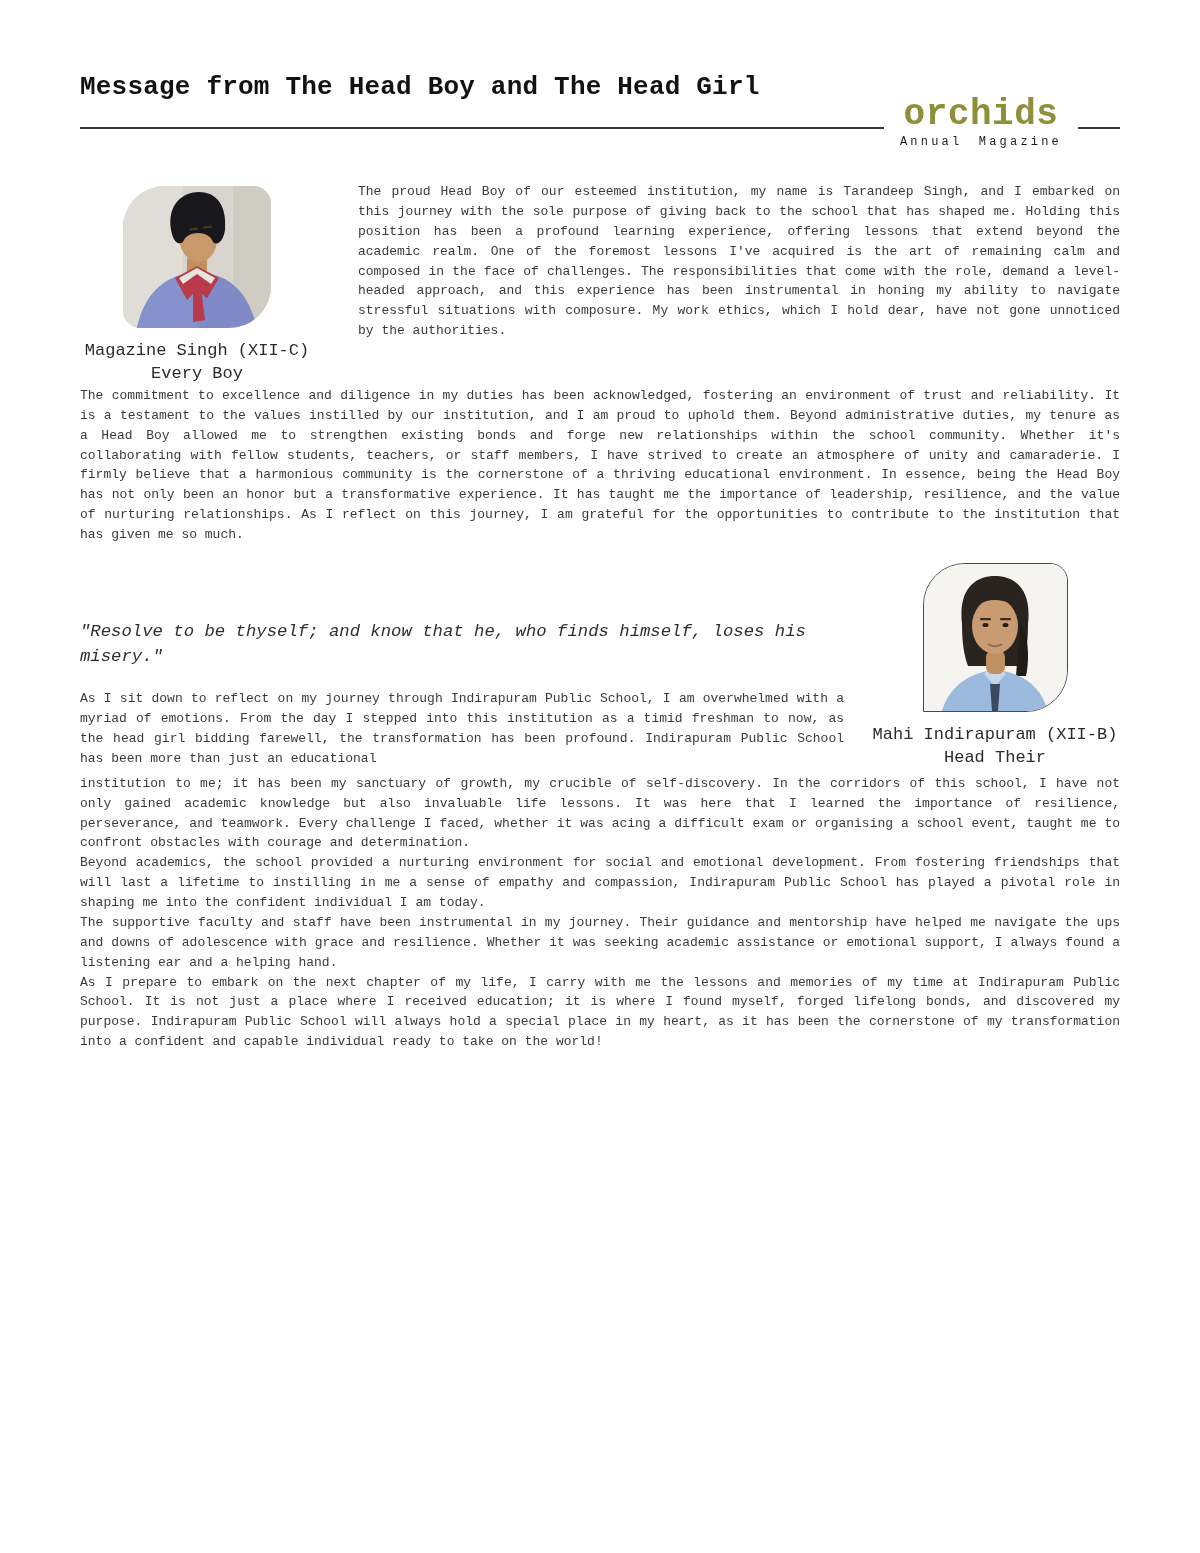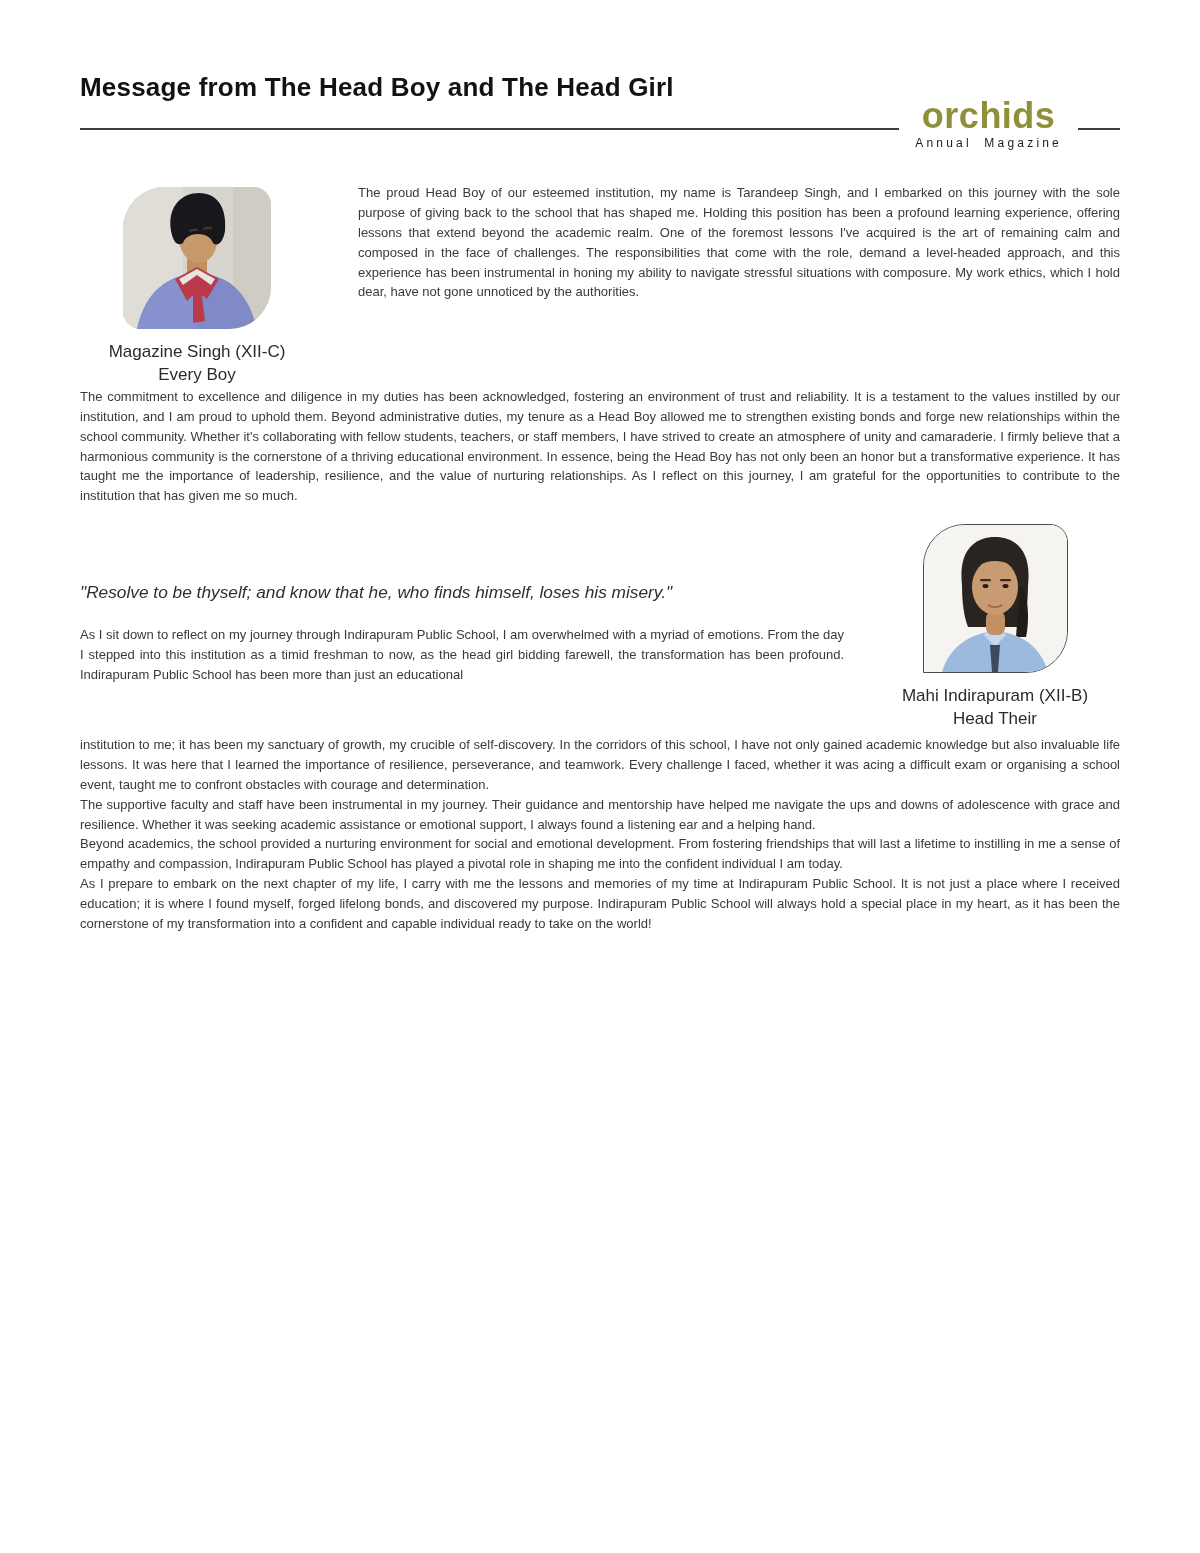--- a/index.html
+++ b/index.html
@@ -1,21 +1,21 @@
 <!DOCTYPE html>
 <html><head>
 <meta charset="utf-8">
 <style>
   html, body { margin: 0; padding: 0; background: #ffffff; }
   .page {
     position: relative;
     width: 1200px;
     height: 1354px;
     background: #ffffff;
-    font-family: Liberation Sans, sans-serif;
+    font-family: Liberation Mono, monospace;
     color: #3a3a3a;
     overflow: hidden;
   }
   .content { padding: 72px 80px 0 80px; }
 
   
   .page-title {
     font-size: 26px;
     font-weight: 800;
     color: #121212;
@@ -203,22 +203,22 @@
           </svg>
         </div>
         <div class="caption">
           <div>Mahi Indirapuram (XII-B)</div>
           <div>Head Their</div>
         </div>
       </div>
     </div>
 
     <p class="body-text" style="margin-top:4px;">institution to me; it has been my sanctuary of growth, my crucible of self-discovery. In the corridors of this school, I have not only gained academic knowledge but also invaluable life lessons. It was here that I learned the importance of resilience, perseverance, and teamwork. Every challenge I faced, whether it was acing a difficult exam or organising a school event, taught me to confront obstacles with courage and determination.</p>
+    <p class="body-text para-gap">Beyond academics, the school provided a nurturing environment for social and emotional development. From fostering friendships that will last a lifetime to instilling in me a sense of empathy and compassion, Indirapuram Public School has played a pivotal role in shaping me into the confident individual I am today.</p>
     <p class="body-text para-gap">The supportive faculty and staff have been instrumental in my journey. Their guidance and mentorship have helped me navigate the ups and downs of adolescence with grace and resilience. Whether it was seeking academic assistance or emotional support, I always found a listening ear and a helping hand.</p>
-    <p class="body-text para-gap">Beyond academics, the school provided a nurturing environment for social and emotional development. From fostering friendships that will last a lifetime to instilling in me a sense of empathy and compassion, Indirapuram Public School has played a pivotal role in shaping me into the confident individual I am today.</p>
     <p class="body-text para-gap">As I prepare to embark on the next chapter of my life, I carry with me the lessons and memories of my time at Indirapuram Public School. It is not just a place where I received education; it is where I found myself, forged lifelong bonds, and discovered my purpose. Indirapuram Public School will always hold a special place in my heart, as it has been the cornerstone of my transformation into a confident and capable individual ready to take on the world!</p>
   </div>
 
   <div class="footer-band"></div>
   <div class="page-badge">
     <svg width="100" height="64" viewBox="0 0 100 64">
 
       <polygon points="80,2 95,16 74,16" fill="#6b6b2f"></polygon>
       <polygon points="16,62 1,48 22,48" fill="#6b6b2f"></polygon>
 

